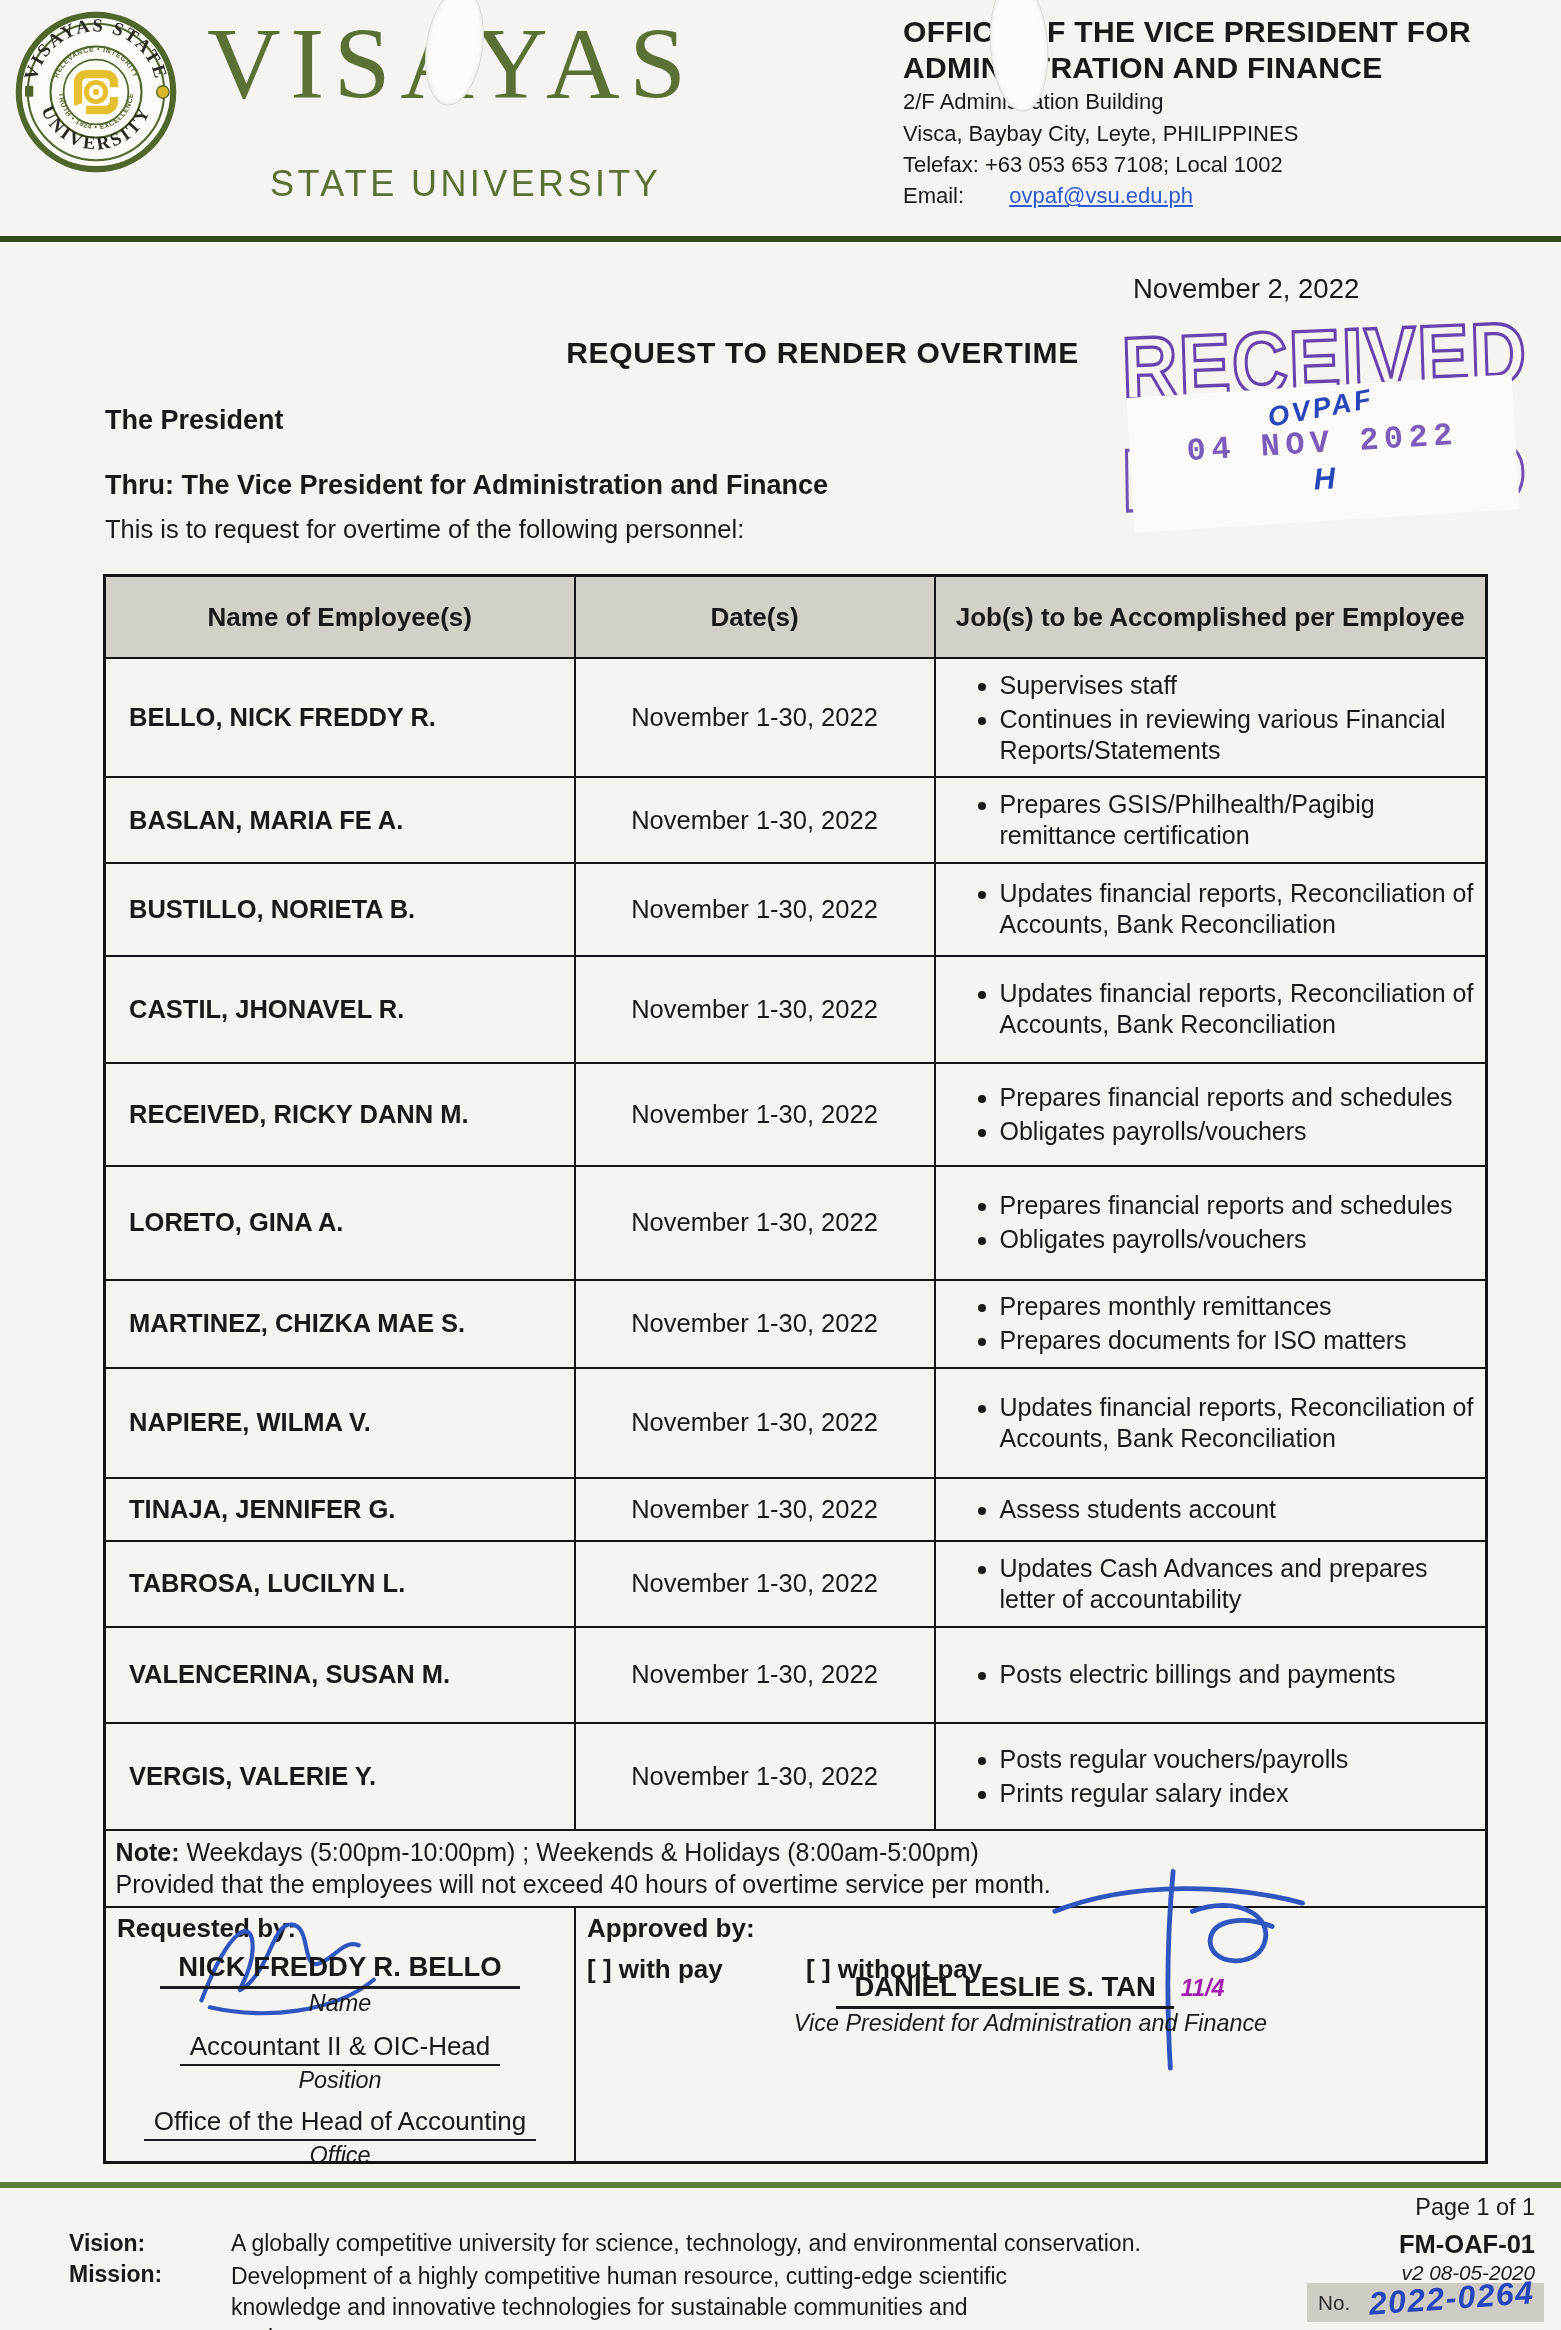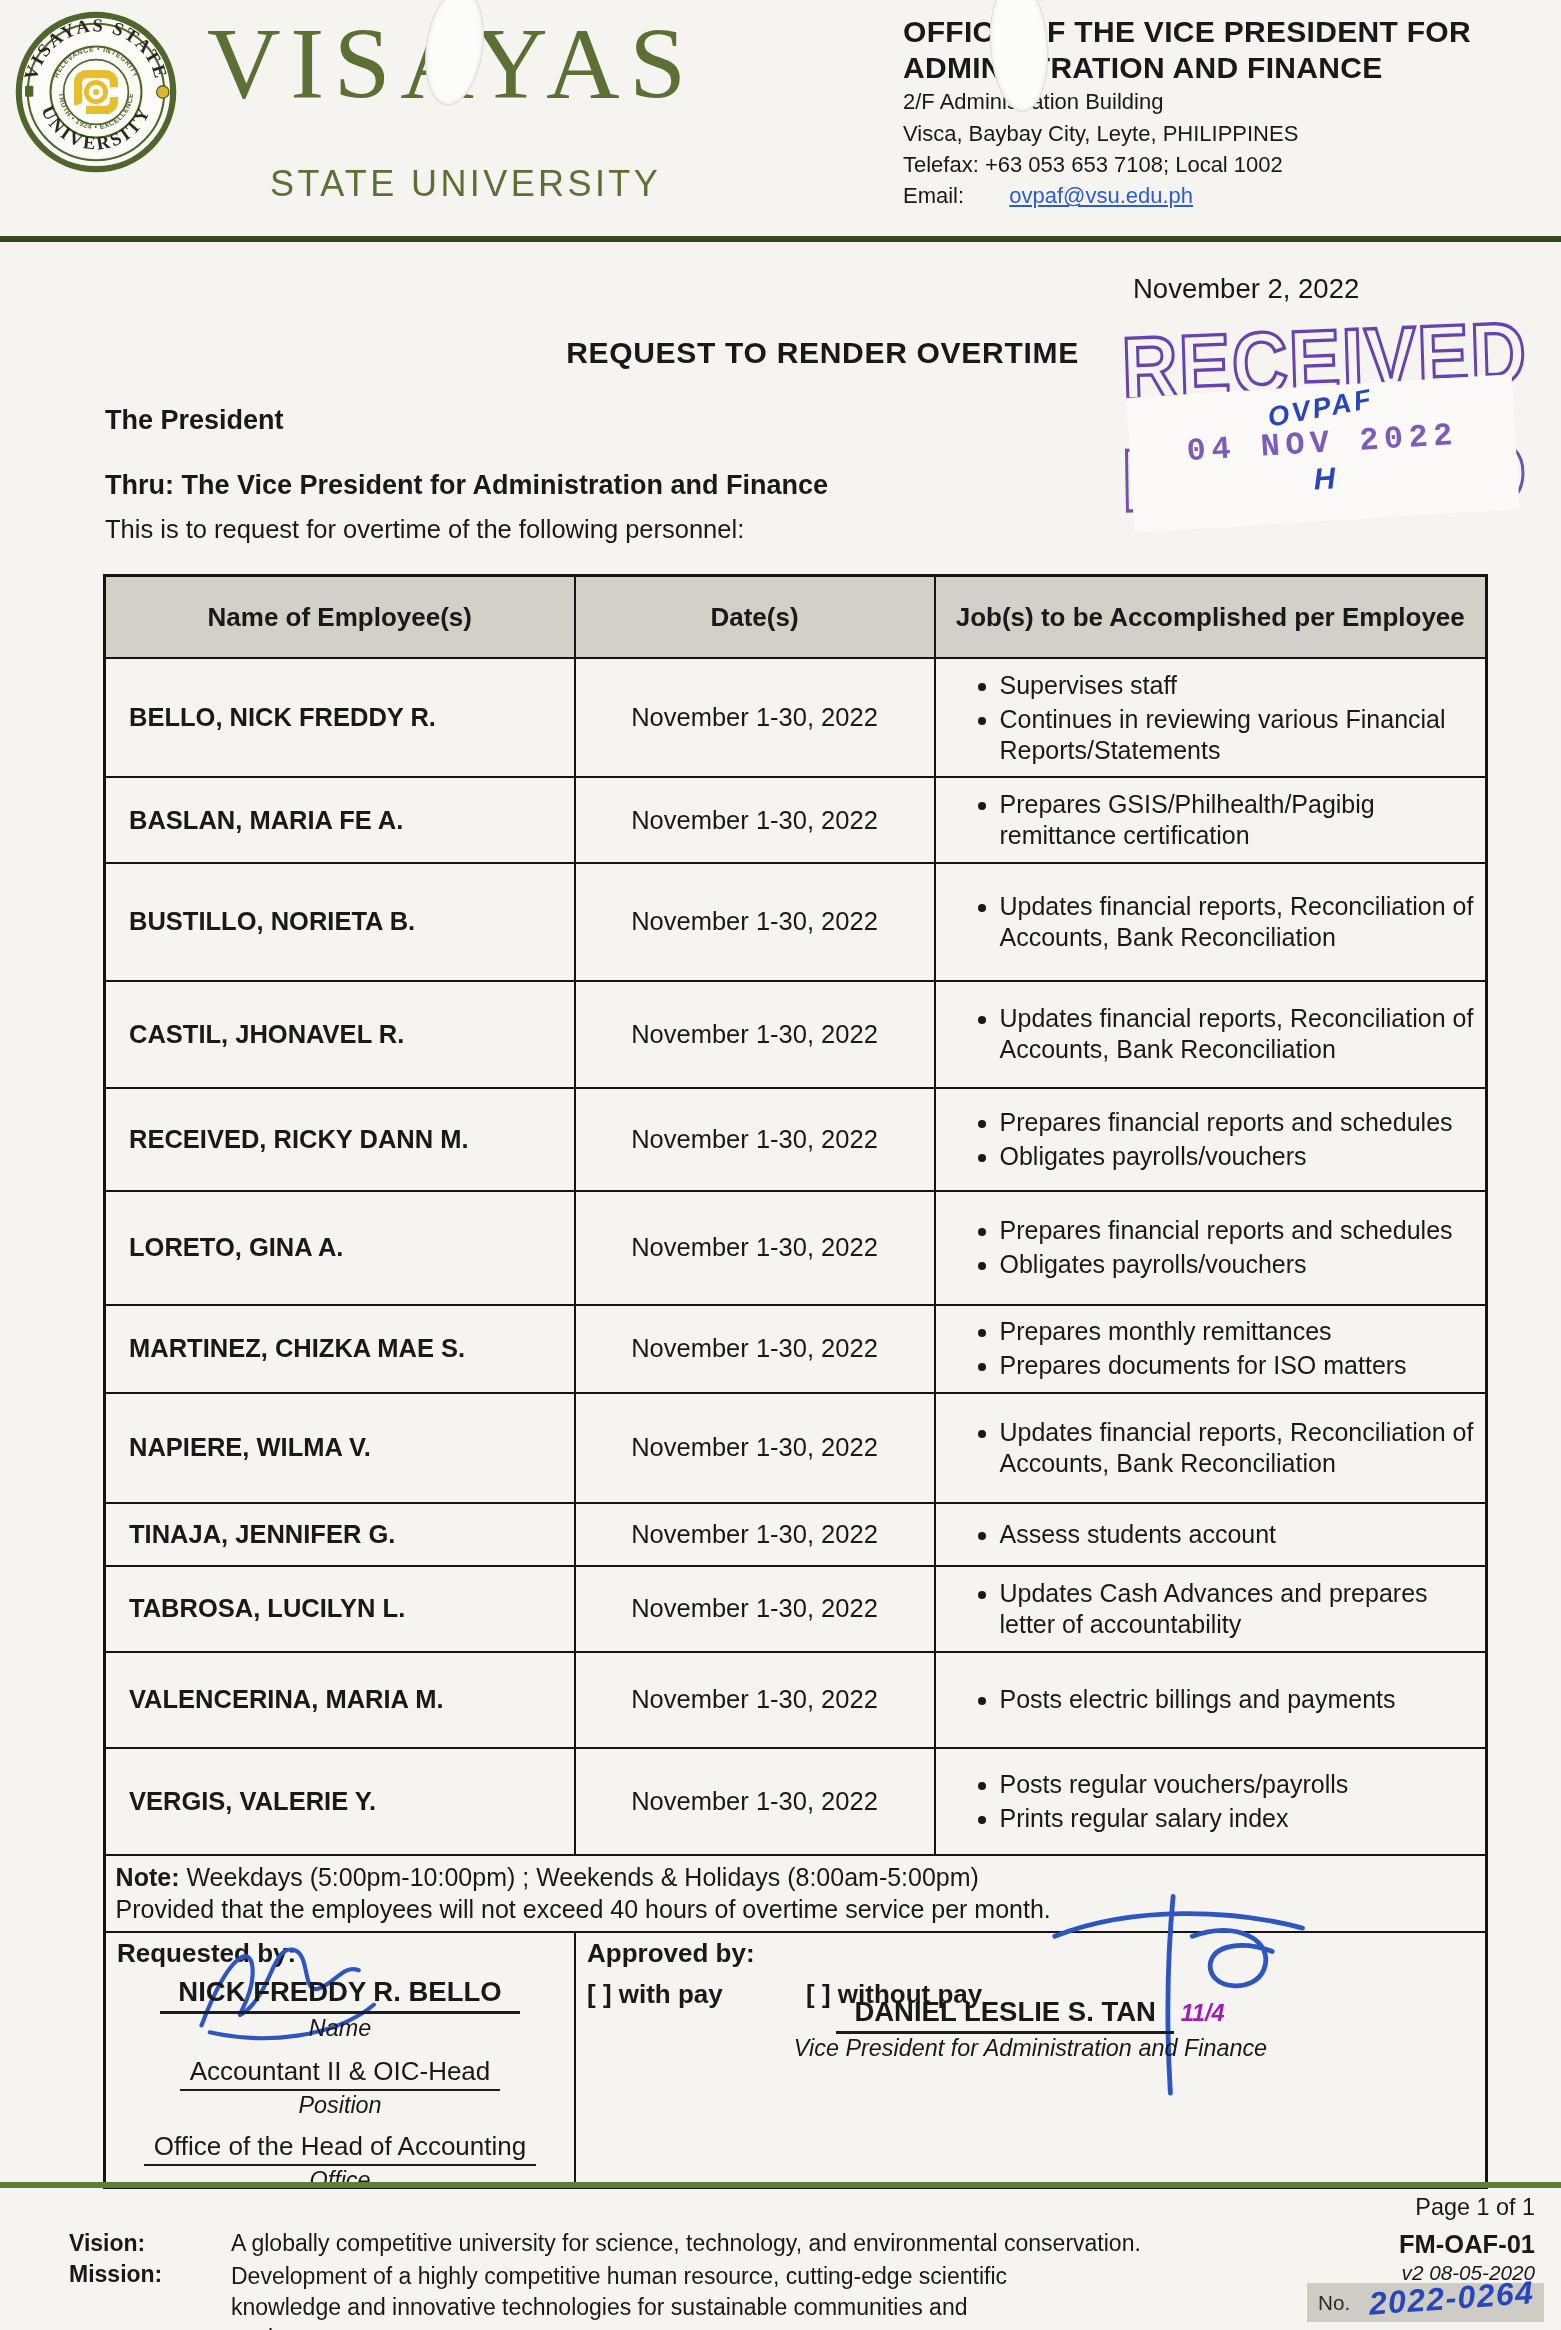--- a/index.html
+++ b/index.html
@@ -64,21 +64,21 @@
   th{background:#d3cfc9; font-size:26px; font-weight:700; padding:9.6px 5.5px;
      height:61px; line-height:32px;}
   td{vertical-align:middle;}
   td.name-cell{font-weight:700; font-size:25.5px; padding-left:23px;}
   td.date-cell{font-size:25.5px; text-align:center;}
   td.jobs-cell{font-size:25px;}
   .jobs-list{margin:0; padding:6.9px 9.6px 6.9px 63px;}
   .jobs-list li{line-height:31px; margin:2.8px 0;}
   tbody tr:nth-of-type(1){height:103px;}
   tbody tr:nth-of-type(2){height:79px;}
-  tbody tr:nth-of-type(3){height:118px;}
+  tbody tr:nth-of-type(3){height:93px;}
   tbody tr:nth-of-type(4){height:107px;}
   tbody tr:nth-of-type(5){height:103px;}
   tbody tr:nth-of-type(6){height:114px;}
   tbody tr:nth-of-type(7){height:83px;}
   tbody tr:nth-of-type(8){height:110px;}
   tbody tr:nth-of-type(9){height:63px;}
   tbody tr:nth-of-type(10){height:86px;}
   tbody tr:nth-of-type(11){height:96px;}
   tbody tr:nth-of-type(12){height:107px;}
   .note-cell{font-size:25px; line-height:32px; padding:5.5px 9.6px; vertical-align:top;}
@@ -306,21 +306,21 @@
     <td class="name-cell">TABROSA, LUCILYN L.</td>
     <td class="date-cell">November 1-30, 2022</td>
     <td class="jobs-cell">
               <ul class="jobs-list">
                 <li>Updates Cash Advances and prepares letter of accountability</li>
               </ul>
             </td>
   </tr>
 
   <tr>
-    <td class="name-cell">VALENCERINA, MARIA M.</td>
+    <td class="name-cell">VALENCERINA, SUSAN M.</td>
     <td class="date-cell">November 1-30, 2022</td>
     <td class="jobs-cell">
               <ul class="jobs-list">
                 <li>Posts electric billings and payments</li>
               </ul>
             </td>
   </tr>
 
   <tr>
     <td class="name-cell">VERGIS, VALERIE Y.</td>

